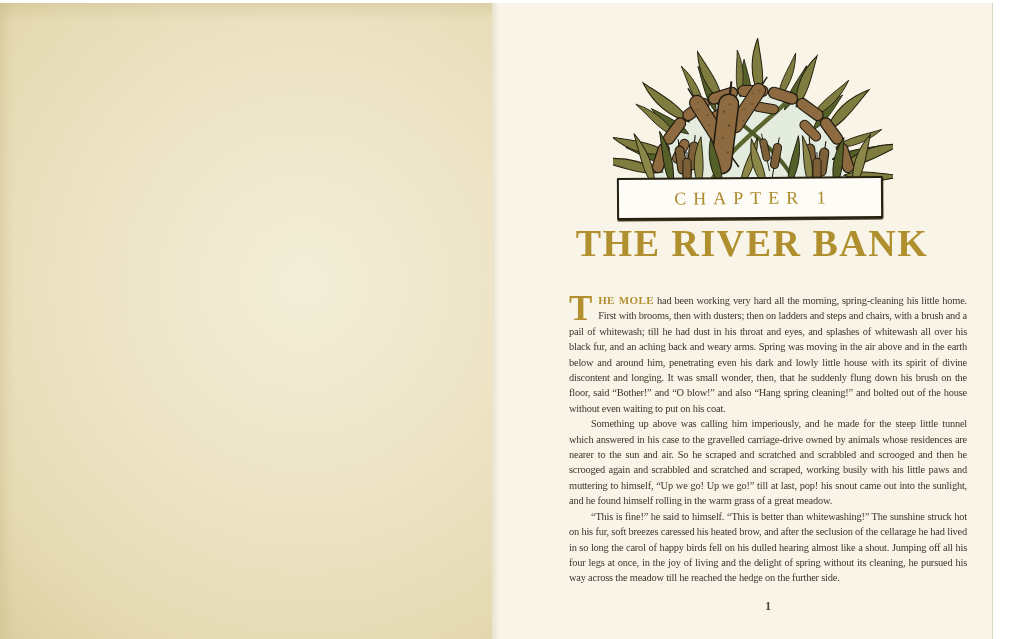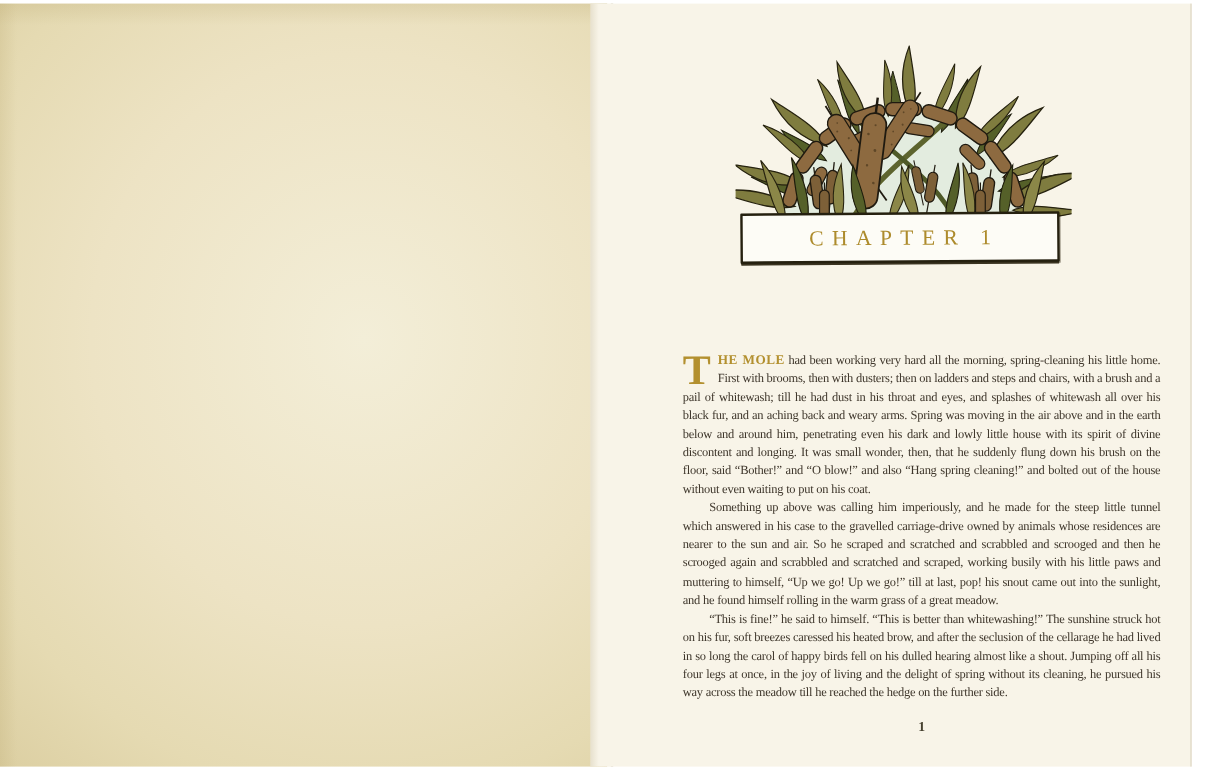--- a/index.html
+++ b/index.html
@@ -186,20 +186,21 @@
           <use href="#leaf" transform="translate(42,149) rotate(-26) scale(1.1)"></use>
         </g>
       </g>
     </svg>
 
     <div class="chapter-banner">
       <span>CHAPTER 1</span>
     </div>
   </div>
 
+  <div class="page-title">THE RIVER BANK</div>
 
   <div class="body-text">
     <p><span class="dropcap">T</span><span class="leadin">HE MOLE</span><span> had been working very hard all the morning, spring-cleaning his little home. First with brooms, then with dusters; then on ladders and steps and chairs, with a brush and a pail of whitewash; till he had dust in his throat and eyes, and splashes of whitewash all over his black fur, and an aching back and weary arms. Spring was moving in the air above and in the earth below and around him, penetrating even his dark and lowly little house with its spirit of divine discontent and longing. It was small wonder, then, that he suddenly flung down his brush on the floor, said “Bother!” and “O blow!” and also “Hang spring cleaning!” and bolted out of the house without even waiting to put on his coat.</span></p>
     <p class="indent">Something up above was calling him imperiously, and he made for the steep little tunnel which answered in his case to the gravelled carriage-drive owned by animals whose residences are nearer to the sun and air. So he scraped and scratched and scrabbled and scrooged and then he scrooged again and scrabbled and scratched and scraped, working busily with his little paws and muttering to himself, “Up we go! Up we go!” till at last, pop! his snout came out into the sunlight, and he found himself rolling in the warm grass of a great meadow.</p>
     <p class="indent">“This is fine!” he said to himself. “This is better than whitewashing!” The sunshine struck hot on his fur, soft breezes caressed his heated brow, and after the seclusion of the cellarage he had lived in so long the carol of happy birds fell on his dulled hearing almost like a shout. Jumping off all his four legs at once, in the joy of living and the delight of spring without its cleaning, he pursued his way across the meadow till he reached the hedge on the further side.</p>
   </div>
 
   <div class="folio">1</div>
 </div>
 

